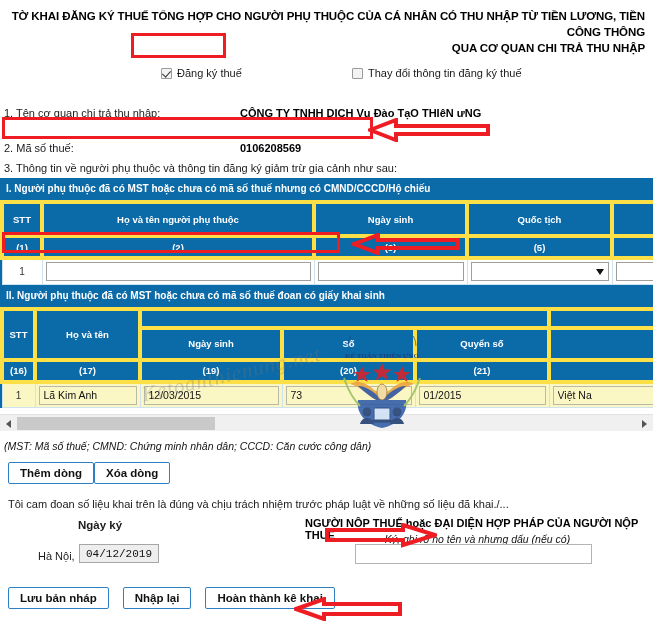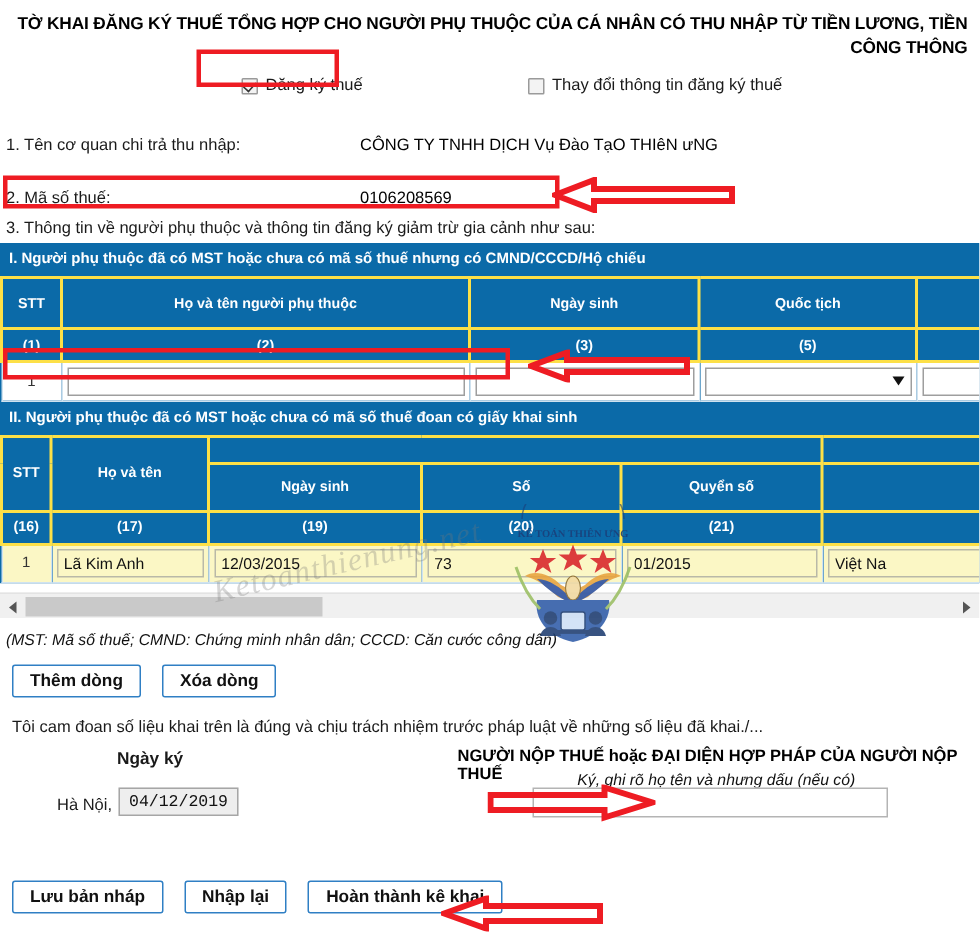--- a/index.html
+++ b/index.html
@@ -75,21 +75,21 @@
   .info-line {
     position: relative;
     height: 19px;
     font-size: 11px;
     padding-left: 4px;
     margin-top: 16px;
   }
   .info-line .lbl { position: absolute; left: 4px; top: 2px; }
   .info-line .val {
     position: absolute; left: 240px; top: 2px;
-    font-weight: normal; color: #000;
+    font-weight: bold; color: #000;
   }
   .sec3 { padding-left: 4px; padding-top: 3px; padding-bottom: 4px; font-size: 11px; }
 
   
   .tbl-wrap { position: relative; }
   .band {
     background: #0b6aa8;
     color: #fff;
     font-weight: bold;
     font-size: 10px;
@@ -100,21 +100,21 @@
     white-space: nowrap;
     overflow: hidden;
   }
   table.grid {
     border-collapse: collapse;
     table-layout: fixed;
     width: 740px;
     background: #0b6aa8;
   }
   table.grid th, table.grid td {
-    border: 2px solid #fde047;
+    border: 4px solid #fde047;
     color: #ffffff;
     font-size: 9.5px;
     font-weight: bold;
     text-align: center;
     vertical-align: middle;
     padding: 2px 3px;
     box-sizing: border-box;
     overflow: hidden;
     white-space: nowrap;
   }
@@ -200,21 +200,21 @@
   .tri-l { width:0;height:0;border-top:4px solid transparent;border-bottom:4px solid transparent;border-right:5px solid #555; }
   .tri-r { width:0;height:0;border-top:4px solid transparent;border-bottom:4px solid transparent;border-left:5px solid #555; }
 
   
   .note {
     font-style: italic;
     font-size: 10.5px;
     padding: 9px 4px 0 4px;
     color: #111;
   }
-  .btnrow { padding: 10px 4px 0 8px; display: flex; gap: 14px; }
+  .btnrow { padding: 10px 4px 0 8px; display: flex; }
   .btn {
     border: 1px solid #2f7fc4;
     background: #ffffff;
     color: #111;
     font-family: "Liberation Sans", sans-serif;
     font-size: 11.5px;
     font-weight: bold;
     padding: 4px 11px;
     cursor: pointer;
     border-radius: 2px;
@@ -289,20 +289,21 @@
     width: 104px; height: 92px;
     opacity: 0.88;
     pointer-events: none;
   }
 </style>
 </head>
 <body>
 
 <div class="doc-title">
   <div>TỜ KHAI ĐĂNG KÝ THUẾ TỔNG HỢP CHO NGƯỜI PHỤ THUỘC CỦA CÁ NHÂN CÓ THU NHẬP TỪ TIỀN LƯƠNG, TIỀN CÔNG THÔNG</div>
+  <div>QUA CƠ QUAN CHI TRẢ THU NHẬP</div>
 </div>
 
 <div class="cb-row">
   <div class="cb-group reg">
     <span class="cbox checked"></span>
     <span>Đăng ký thuế</span>
   </div>
   <div class="cb-group chg">
     <span class="cbox"></span>
     <span>Thay đổi thông tin đăng ký thuế</span>

